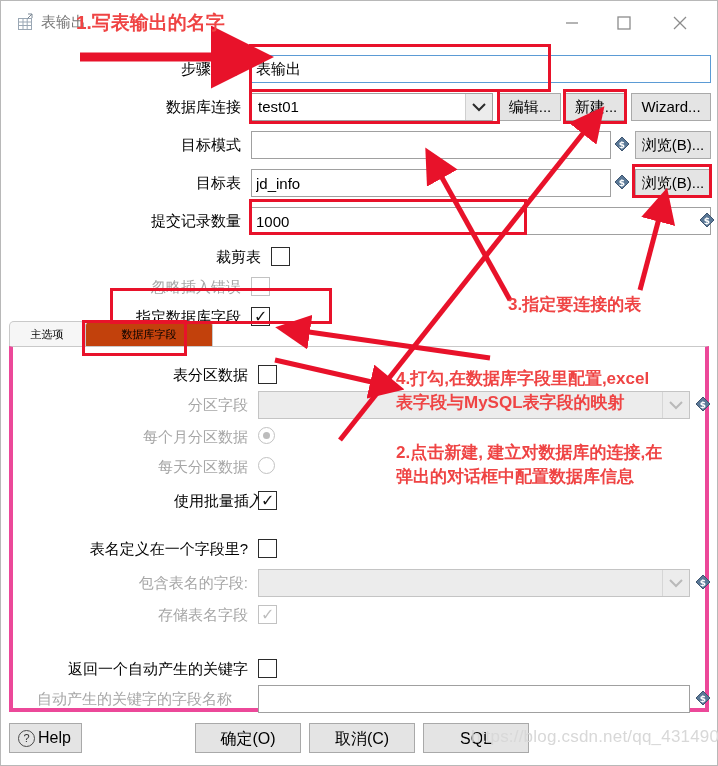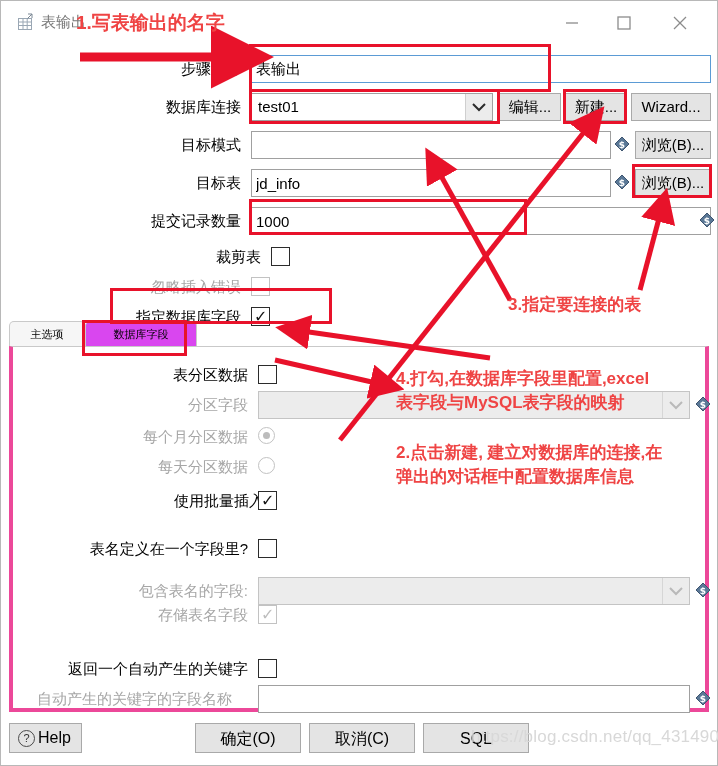--- a/index.html
+++ b/index.html
@@ -171,22 +171,22 @@
   }
   #tab-main {
     left: 0; width: 76px;
     background: #f6f6f6;
     border: 1px solid #c9c9c9;
     border-bottom: none;
     border-top-left-radius: 5px;
     border-top-right-radius: 5px;
   }
   #tab-dbfields {
-    left: 76px; width: 112px;
-    background: #d946ef;
+    left: 76px; width: 128px;
+    background: #c2410c;
     border: 1px solid #c9c9c9;
     border-bottom: 1px solid #ffffff;
     border-top-left-radius: 5px;
     border-top-right-radius: 5px;
   }
   #tabbody {
     position: absolute; left: 8px; top: 301px; right: 8px; height: 366px;
     box-sizing: border-box;
     background: #ffffff;
     border: 4px solid #ec4899;
@@ -417,21 +417,21 @@
           <span class="cb" style="left:245px;">
             <span class="tick">✓</span>
           </span>
         </div>
 
         <div class="row" style="top:188px;">
           <span class="lbl" style="left:45px; width:190px;">表名定义在一个字段里?</span>
           <span class="cb" style="left:245px;"></span>
         </div>
 
-        <div class="row" style="top:222px;margin-top:8px;">
+        <div class="row" style="top:222px;">
           <span class="lbl dim" style="left:95px; width:140px;">包含表名的字段:</span>
           <div class="combo disabled" style="left:245px; width:432px;">
             <span class="val"></span>
             <span class="arrowbox">
               <svg class="chev" width="14" height="10" viewBox="0 0 14 10">
                   <path d="M1 2 L7 8 L13 2" fill="none" stroke="#b9b9b9" stroke-width="2"></path>
                 </svg>
             </span>
           </div>
           <span class="vardia" style="left:682px;">

